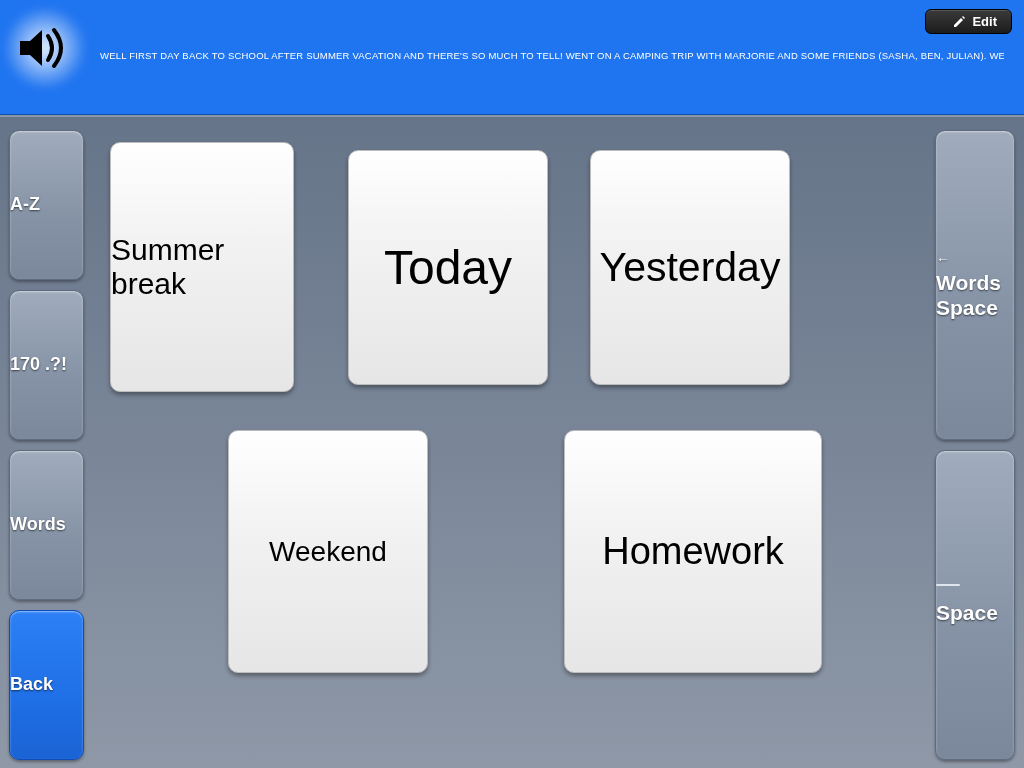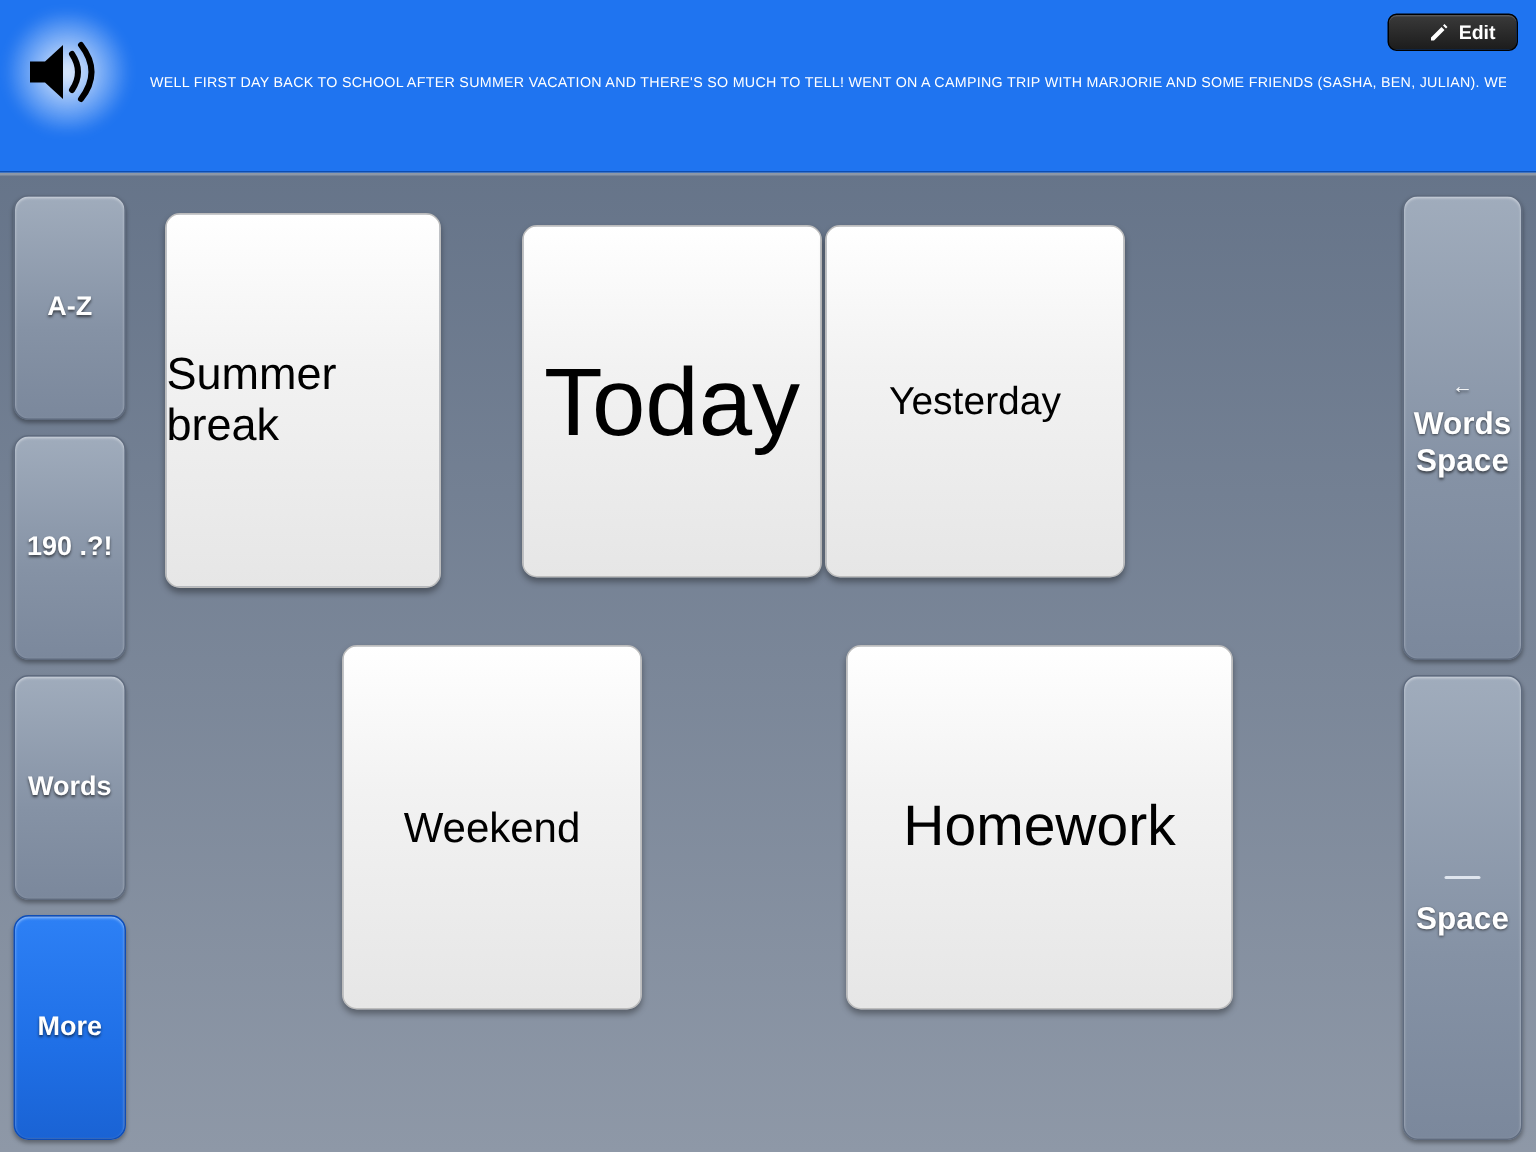--- a/index.html
+++ b/index.html
@@ -67,21 +67,21 @@
   .sidebtn {
     position: absolute;
     width: 75px;
     border-radius: 10px;
     background: linear-gradient(to bottom, #a0acbc 0%, #8592a5 60%, #7b889c 100%);
     border: 1px solid #5f6b7e;
     box-shadow: inset 0 1px 2px rgba(255,255,255,0.5), 0 2px 3px rgba(0,0,0,0.35);
     color: #fff;
     font-weight: bold;
     font-size: 18px;
-    display: flex; flex-direction: column; align-items: center; justify-content: center;
+    display: flex; flex-direction: column; align-items: flex-start; justify-content: center;
     text-shadow: 0 1px 2px rgba(0,0,0,0.6);
     cursor: pointer;
     line-height: 1.2;
   }
   .sidebtn.blue {
     background: linear-gradient(to bottom, #2d80f5 0%, #1f6fe6 60%, #1a63d4 100%);
     border-color: #0e4db7;
   }
   .sidebtn .arrow { font-size: 14px; margin-bottom: 4px; opacity:0.9;}
   .sidebtn .dash {
@@ -122,46 +122,46 @@
     <span>Edit</span>
   </div>
 </div>
 
 <div class="main">
 
   <div class="sidebtn" style="left:9px; top:15px; height:150px;">
     <span>A-Z</span>
   </div>
   <div class="sidebtn" style="left:9px; top:175px; height:150px;">
-    <span>190 .?!</span>
+    <span>170 .?!</span>
   </div>
   <div class="sidebtn" style="left:9px; top:335px; height:150px;">
     <span>Words</span>
   </div>
   <div class="sidebtn blue" style="left:9px; top:495px; height:150px;">
-    <span>More</span>
+    <span>Back</span>
   </div>
 
   <div class="sidebtn right-side" style="right:9px; top:15px; height:310px;">
     <span class="arrow">←</span>
     <span>Words</span>
     <span>Space</span>
   </div>
   <div class="sidebtn right-side" style="right:9px; top:335px; height:310px;">
     <div class="dash"></div>
     <span>Space</span>
   </div>
 
   <div class="tile" style="left:110px; top:27px; width:184px; height:250px; font-size:30px;">
     <span>Summer break</span>
   </div>
-  <div class="tile" style="left:348px; top:35px; width:200px; height:235px; font-size:64px;">
+  <div class="tile" style="left:348px; top:35px; width:200px; height:235px; font-size:48px;">
     <span>Today</span>
   </div>
-  <div class="tile" style="left:550px; top:35px; width:200px; height:235px; font-size:26px;">
+  <div class="tile" style="left:590px; top:35px; width:200px; height:235px; font-size:41px;">
     <span>Yesterday</span>
   </div>
 
   <div class="tile" style="left:228px; top:315px; width:200px; height:243px; font-size:28px;">
     <span>Weekend</span>
   </div>
   <div class="tile" style="left:564px; top:315px; width:258px; height:243px; font-size:38px;">
     <span>Homework</span>
   </div>
 

